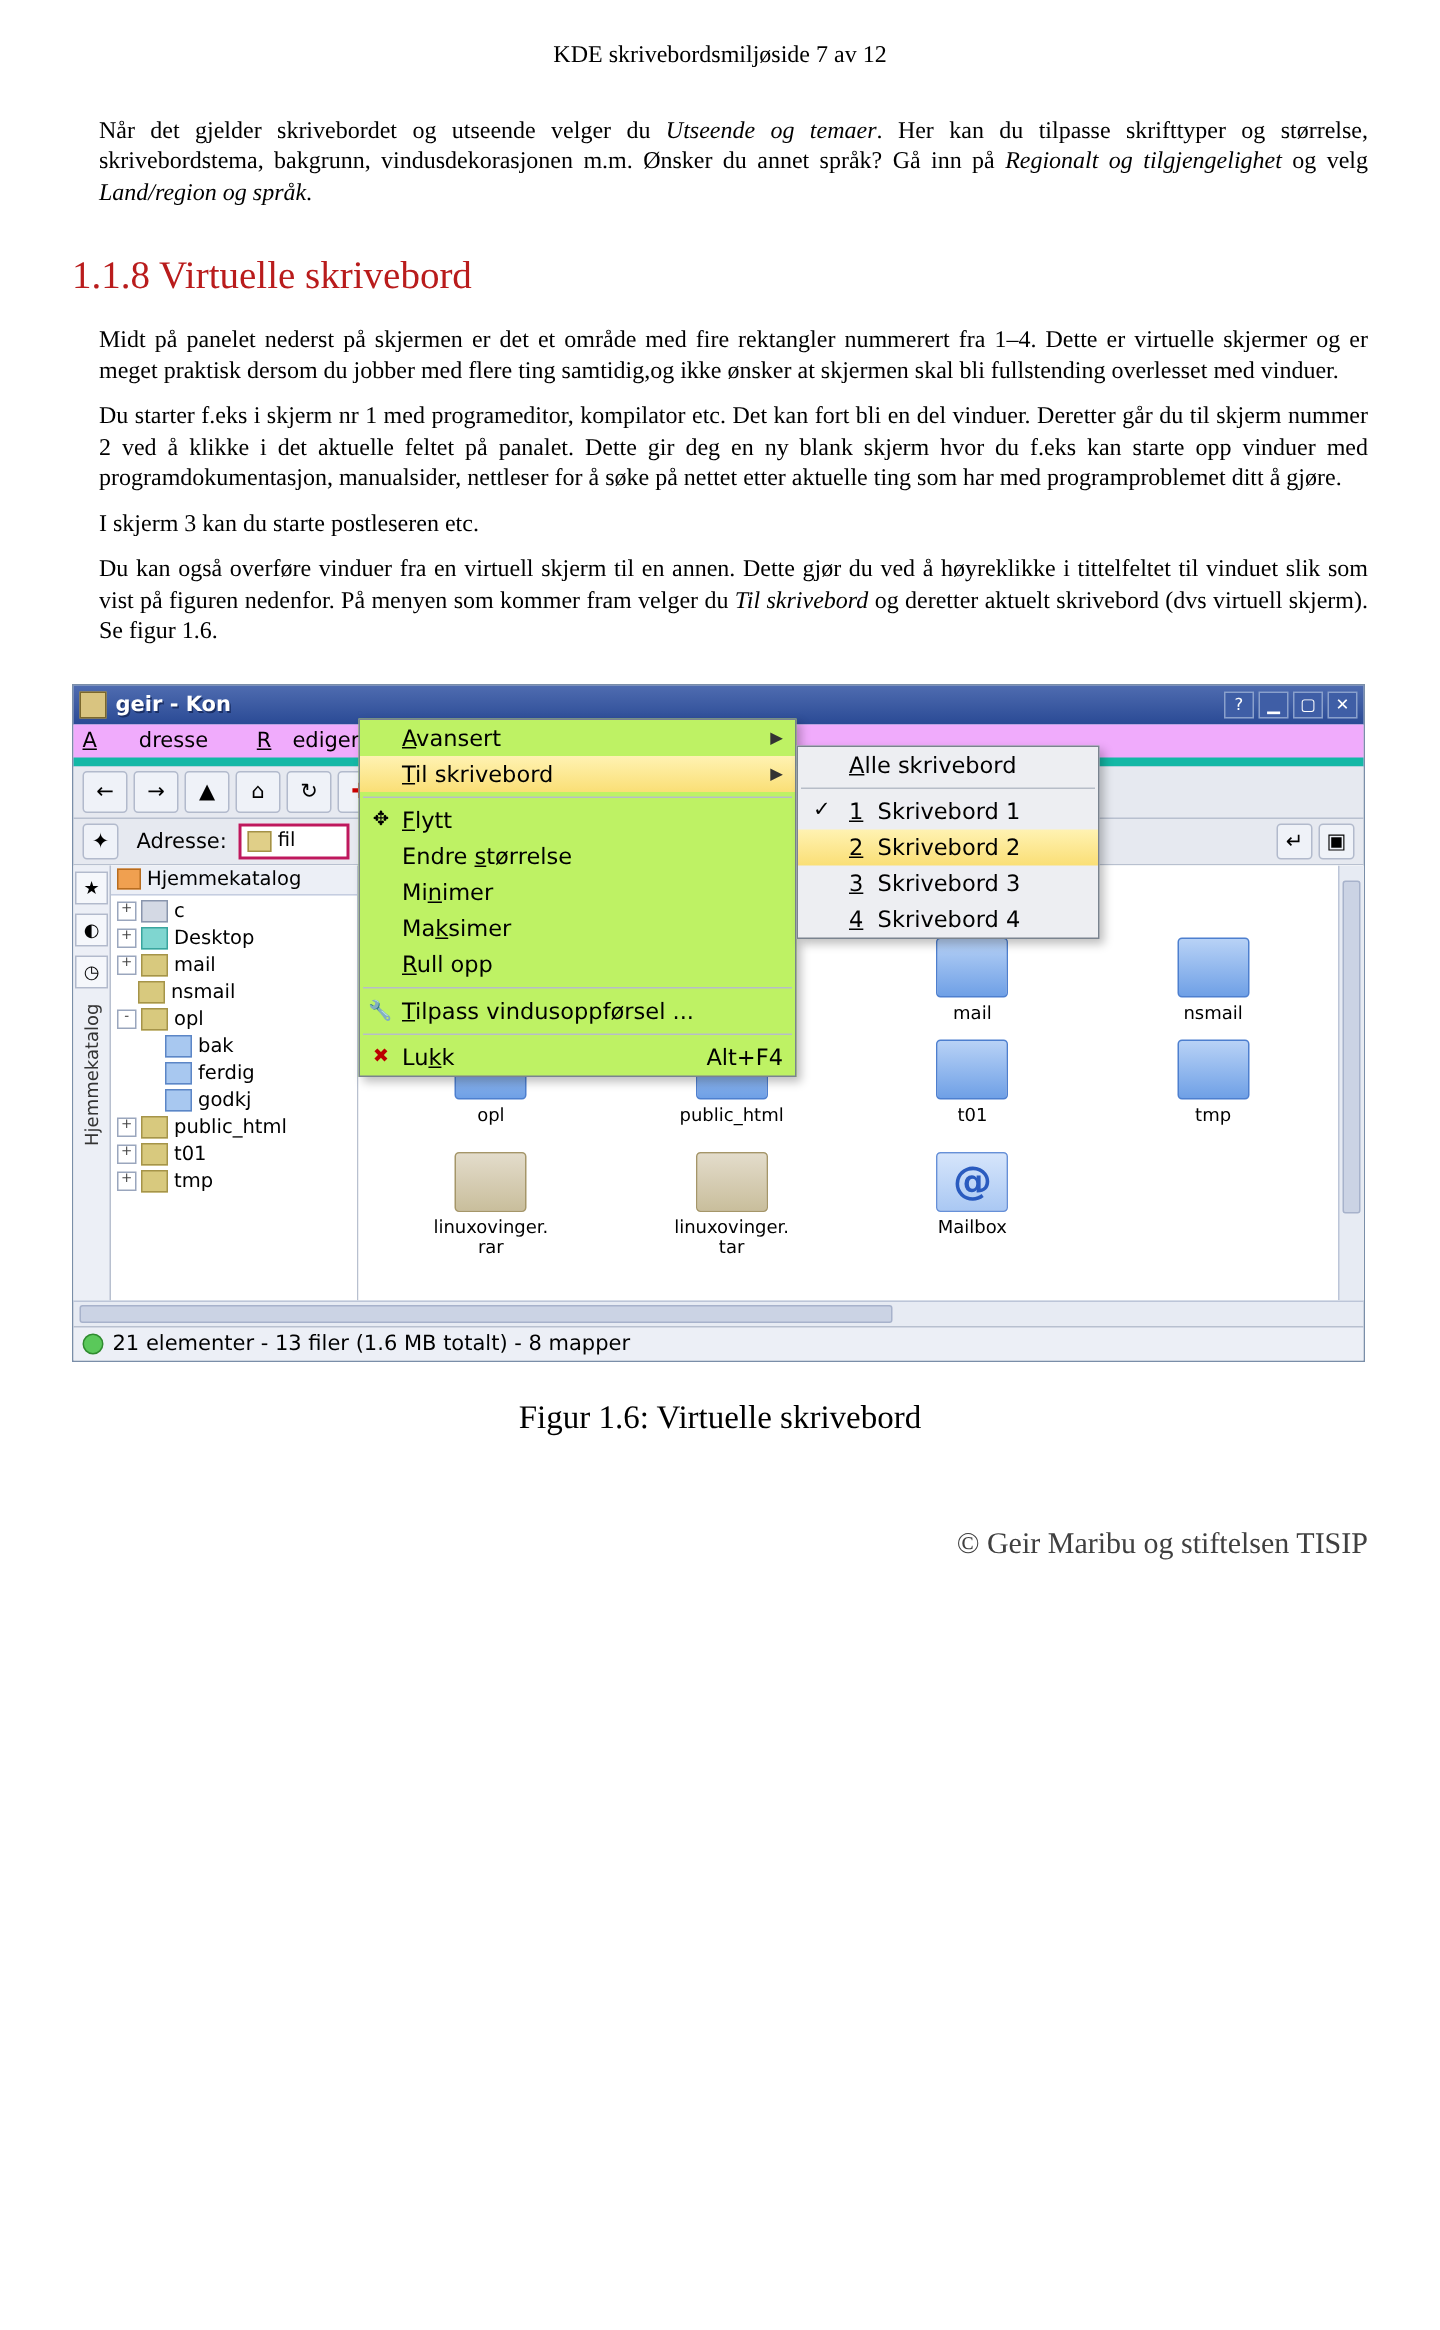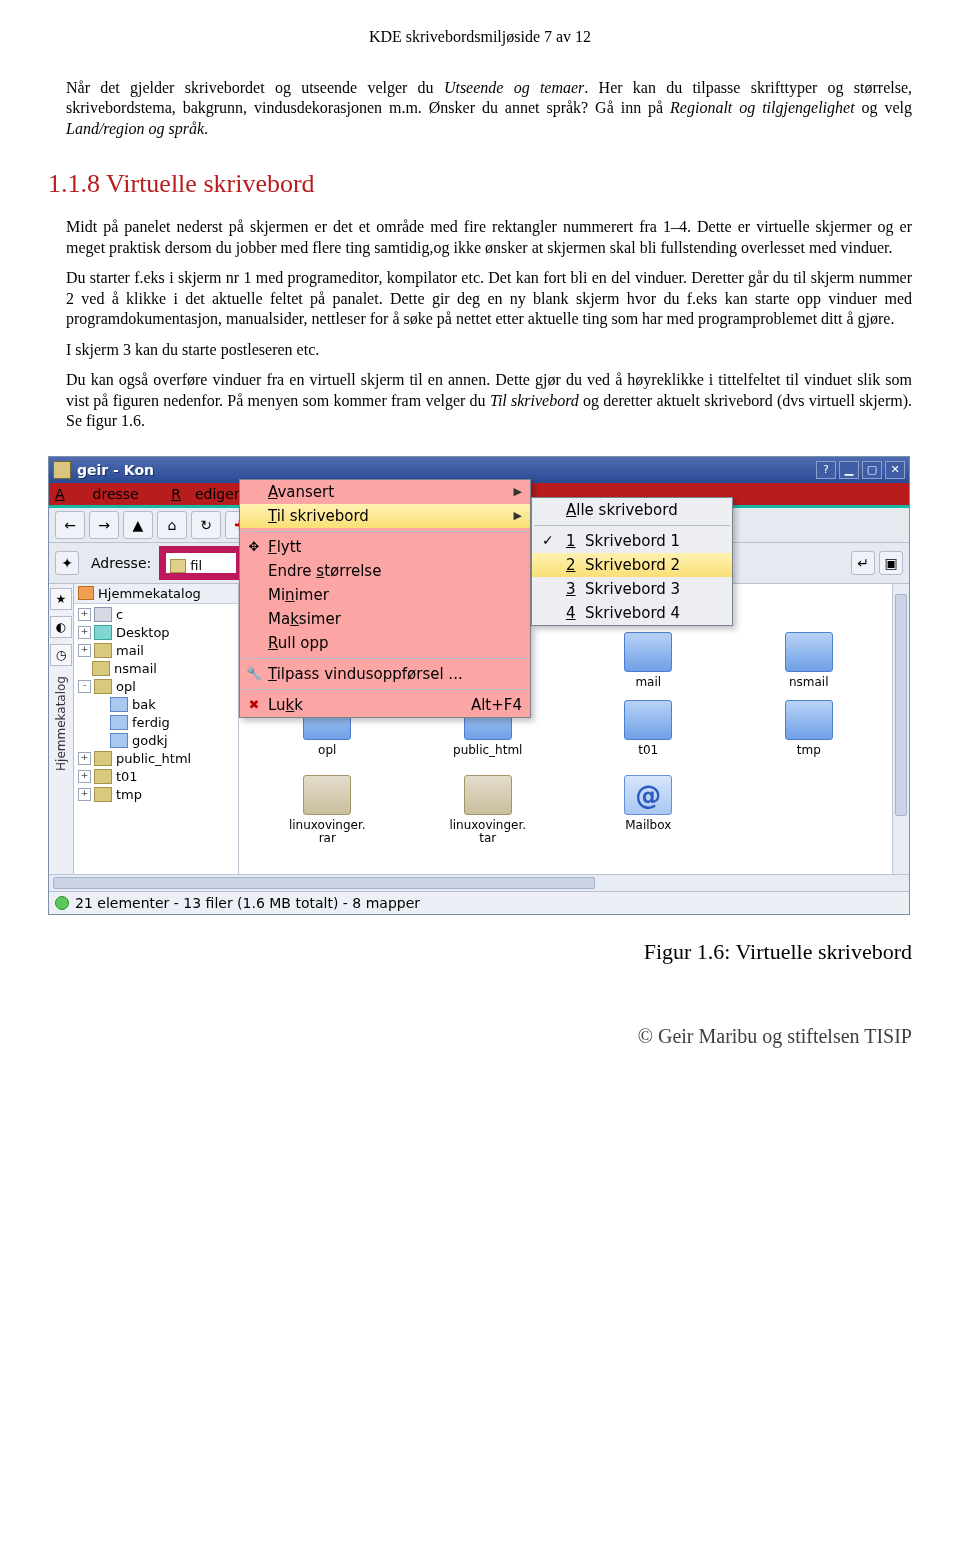--- a/index.html
+++ b/index.html
@@ -74,22 +74,22 @@
     margin-left: 3px;
     display: flex;
     align-items: center;
     justify-content: center;
     font-size: 11px;
     color: #fff;
     cursor: pointer;
   }
   
   .menubar {
-    background: #b91c1c;
-    border-bottom: 3px solid #14b8a6;
+    background: #f0abfc;
+    border-bottom: 6px solid #14b8a6;
     padding: 3px 6px;
     font-size: 14px;
   }
   .menubar span {
     margin-right: 14px;
     cursor: pointer;
   }
   .menubar .mn-underline { text-decoration: underline; }
   
   .toolbar {
@@ -110,23 +110,23 @@
     justify-content: center;
     cursor: pointer;
   }
   .tbtn .gly { font-size: 14px; }
   .addr-label { margin: 0 4px 0 8px; }
   .addr-field {
     flex: 0 0 auto;
     width: 62px;
     height: 20px;
     background: #fff;
-    border: 7px solid #be185d;
-    display: flex;
-    align-items: flex-end;
+    border: 2px solid #be185d;
+    display: flex;
+    align-items: center;
     padding: 0 4px;
     font-size: 13px;
     gap: 4px;
   }
   .addr-icon {
     width: 14px; height: 12px;
     background: #e0cf88;
     border: 1px solid #a39147;
   }
   .tbtn.small { width:22px; height:22px; }
@@ -296,21 +296,21 @@
     background:#5ac85a;
     border:1px solid #2f8b2f;
     border-radius:50%;
   }
   
   .context-menu {
     position: absolute;
     top: 22px;
     left: 190px;
     width: 290px;
-    background: #fca5a5;
+    background: #bef264;
     border: 1px solid #7a838f;
     box-shadow: 3px 3px 6px rgba(0,0,0,0.25);
     z-index: 20;
     font-size: 15px;
   }
   .context-menu .mi {
     padding: 3px 8px 3px 28px;
     position: relative;
     display:flex;
     align-items:center;
@@ -347,21 +347,21 @@
   .submenu .mi.highlight {
     background: linear-gradient(#fff2b2, #fadf76);
   }
   .submenu .mi .chk {
     position:absolute; left:10px; top:3px;
     font-size:14px;
   }
   .submenu .sep { height:1px; background:#b7bdc8; margin:3px 2px; }
   .underline { text-decoration: underline; }
   .figure-caption {
-    text-align: right;
+    text-align: center;
     font-size: 22px;
     margin: 24px 0 60px 0;
   }
   .footer {
     text-align: right;
     font-size: 20px;
     color: #404040;
     margin-top: 40px;
   }
 </style>

